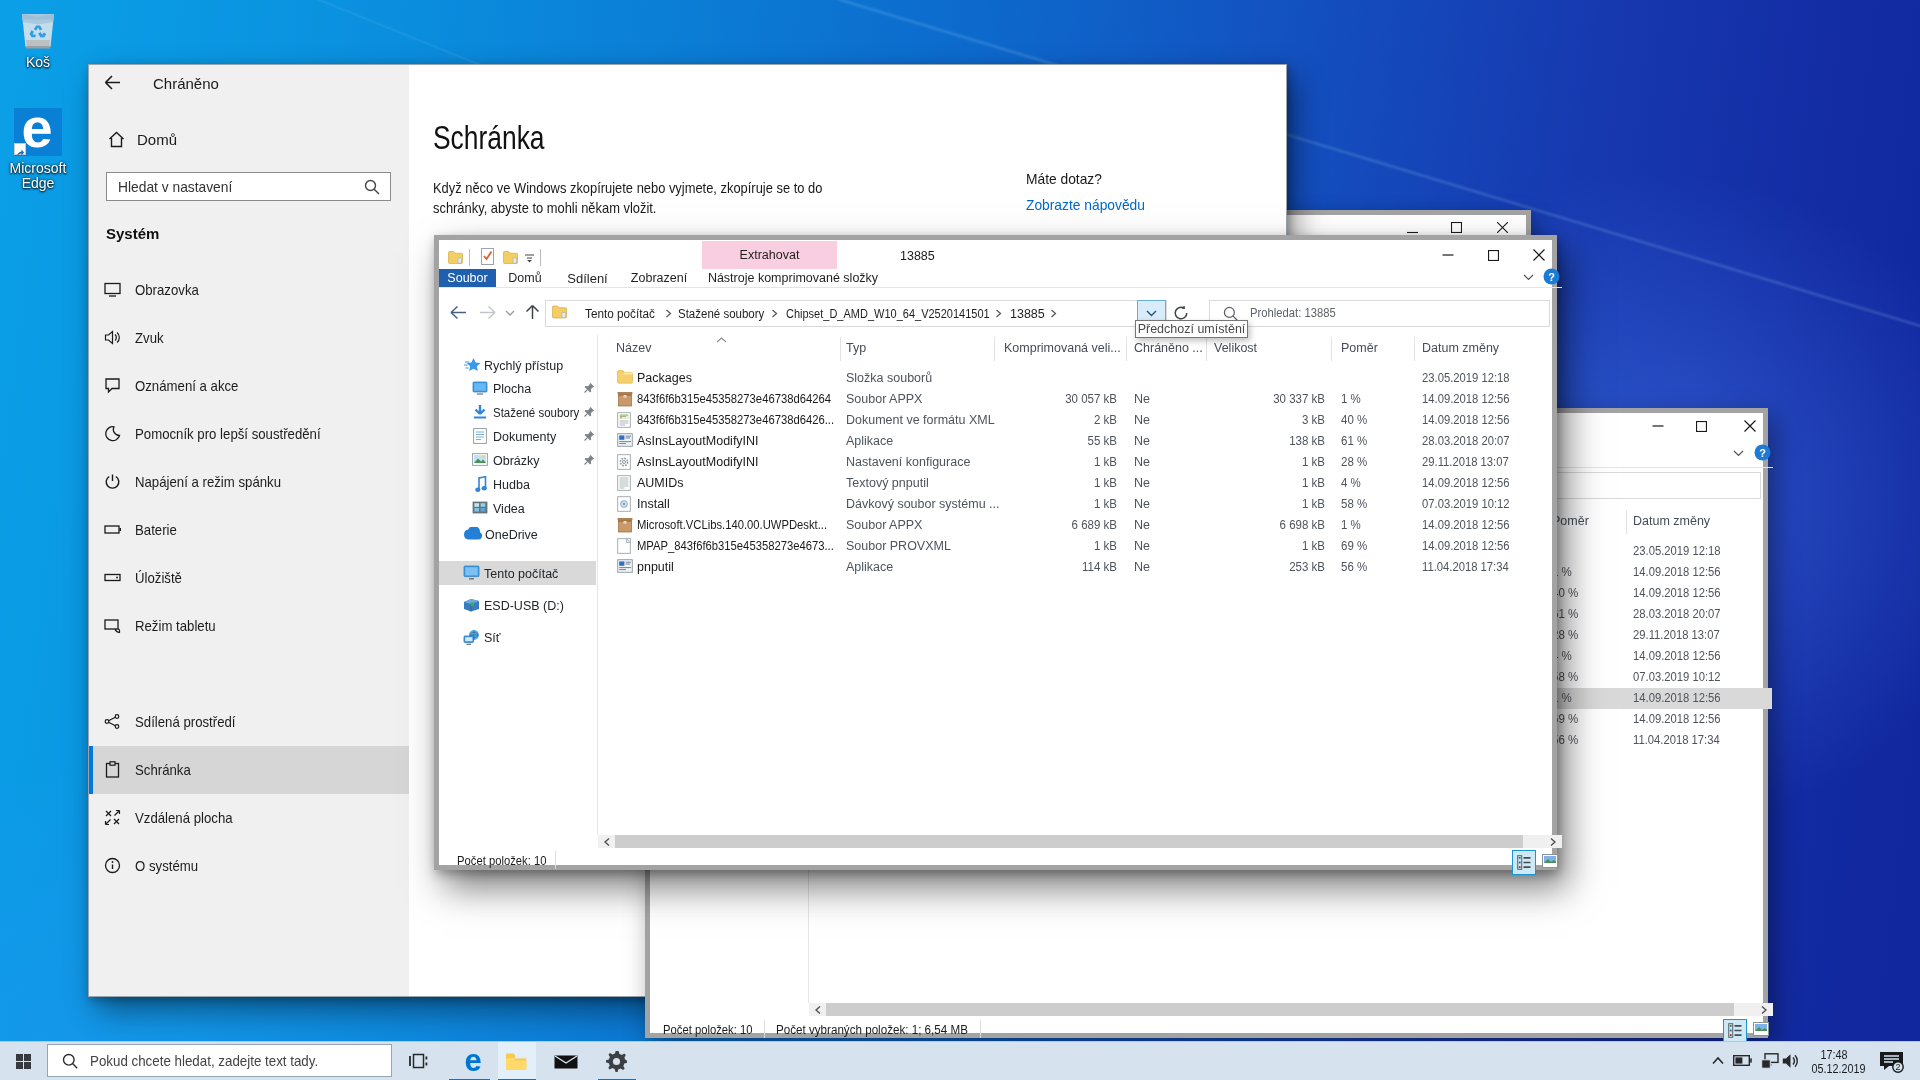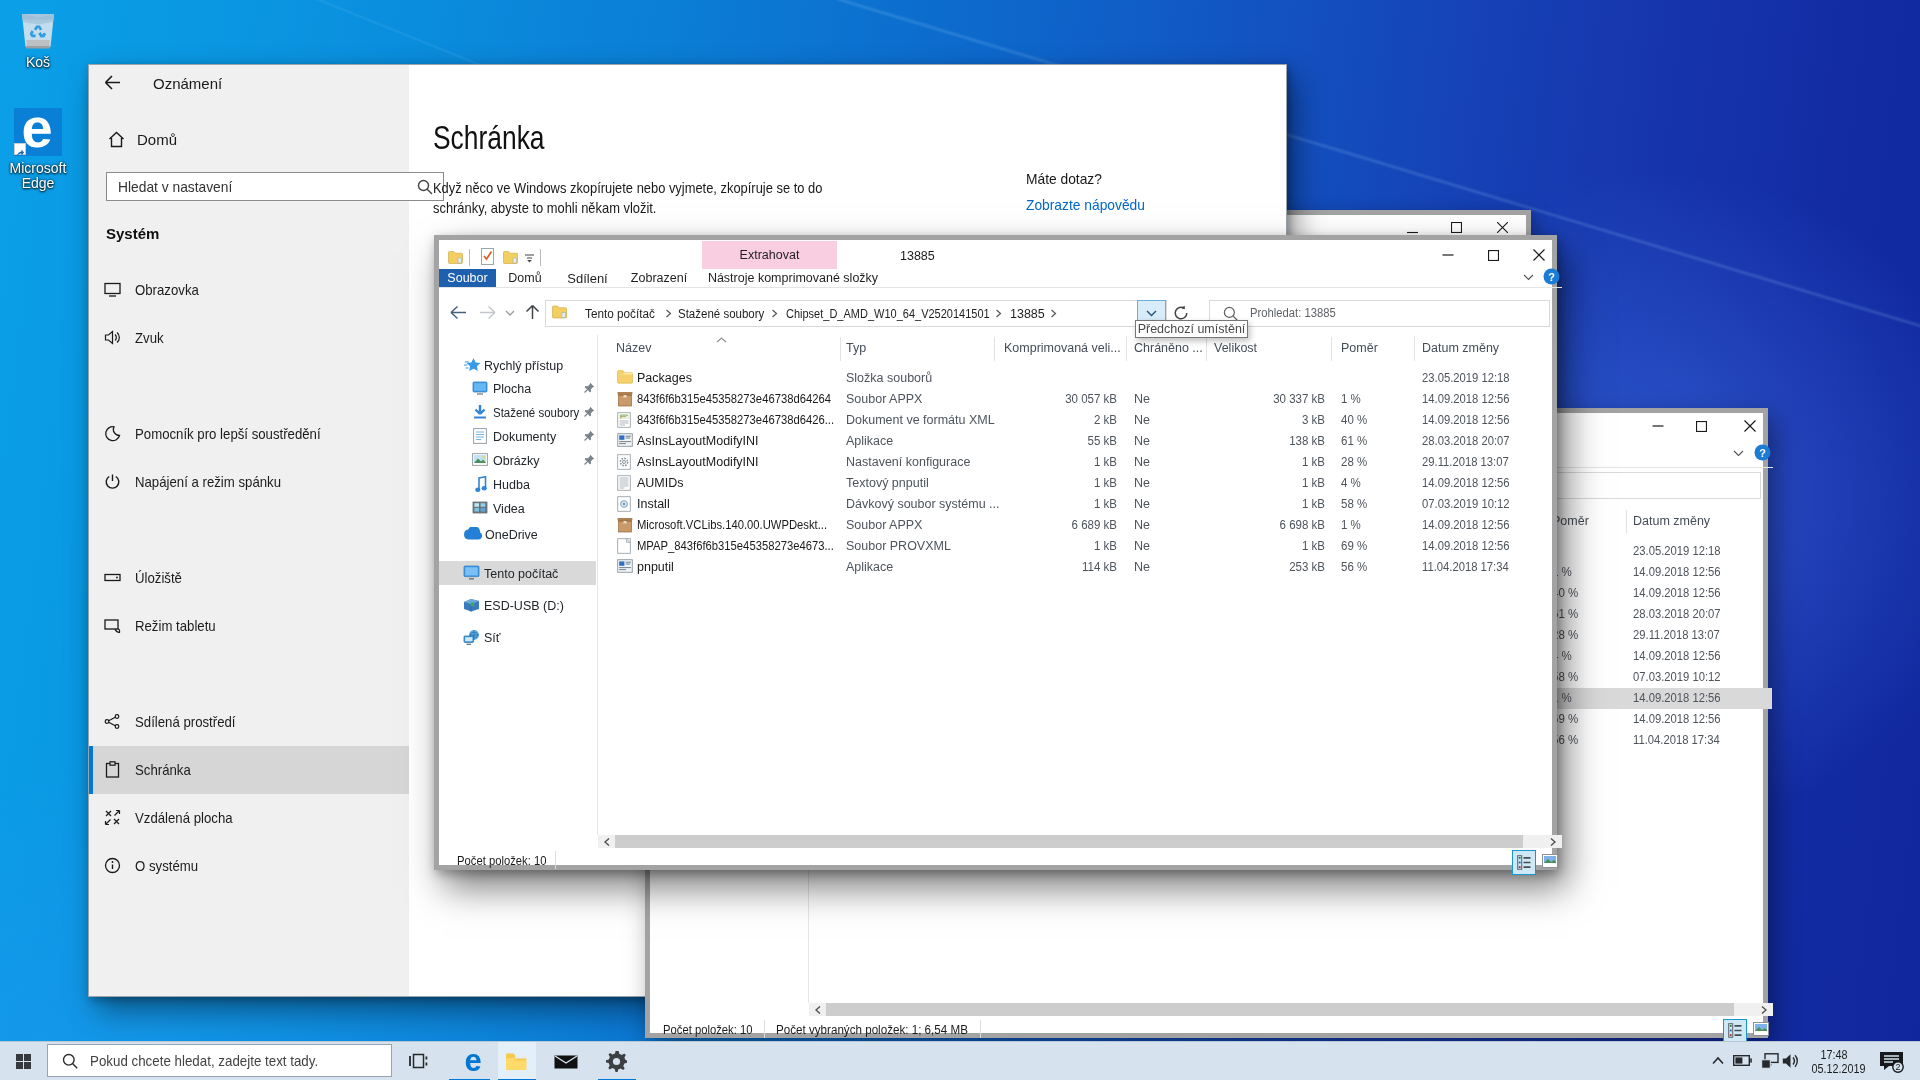--- a/index.html
+++ b/index.html
@@ -96,32 +96,45 @@
         </svg>
         <span class="lbl">Zvuk</span>
       </div>
     <div class="snav-item" style="top:201px;">
         <svg class="ic" viewBox="0 0 17 17">
           <rect x="1" y="2.5" width="15" height="10" stroke="#1a1a1a" fill="none" stroke-width="1.3"></rect>
           <path d="M5 15 H12" stroke="#1a1a1a" stroke-width="1.3"></path>
         </svg>
         <span class="lbl">Obrazovka</span>
       </div>
+    <div class="snav-item" style="top:297px;">
+        <svg class="ic" viewBox="0 0 17 17">
+          <path d="M2 2 H15 V11.5 H8 L4.5 15 V11.5 H2 Z" stroke="#1a1a1a" fill="none" stroke-width="1.3"></path>
+        </svg>
+        <span class="lbl">Oznámení a akce</span>
+      </div>
     <div class="snav-item" style="top:345px;">
         <svg class="ic" viewBox="0 0 17 17">
           <path d="M10 1.8 A7 7 0 1 0 15.5 10.5 A6 6 0 0 1 10 1.8 Z" stroke="#1a1a1a" fill="none" stroke-width="1.3"></path>
         </svg>
         <span class="lbl">Pomocník pro lepší soustředění</span>
       </div>
     <div class="snav-item" style="top:393px;">
         <svg class="ic" viewBox="0 0 17 17">
           <path d="M8.5 1.5 V8" stroke="#1a1a1a" stroke-width="1.4"></path>
           <path d="M5.2 3.5 A6.3 6.3 0 1 0 11.8 3.5" stroke="#1a1a1a" fill="none" stroke-width="1.4"></path>
         </svg>
         <span class="lbl">Napájení a režim spánku</span>
+      </div>
+    <div class="snav-item" style="top:441px;">
+        <svg class="ic" viewBox="0 0 17 17">
+          <rect x="1" y="5" width="14" height="7" stroke="#1a1a1a" fill="none" stroke-width="1.3"></rect>
+          <rect x="15.5" y="7" width="1.5" height="3" fill="#1a1a1a"></rect>
+        </svg>
+        <span class="lbl">Baterie</span>
       </div>
     <div class="snav-item" style="top:489px;">
         <svg class="ic" viewBox="0 0 17 17">
           <rect x="1" y="5.5" width="15" height="6" stroke="#1a1a1a" fill="none" stroke-width="1.3"></rect>
           <circle cx="13" cy="8.5" r="0.9" fill="#1a1a1a"></circle>
         </svg>
         <span class="lbl">Úložiště</span>
       </div>
     <div class="snav-item" style="top:537px;">
         <svg class="ic" viewBox="0 0 17 17">
@@ -160,26 +173,26 @@
           <path d="M8.5 7.5 V12" stroke="#1a1a1a" stroke-width="1.4"></path>
           <circle cx="8.5" cy="5" r="0.9" fill="#1a1a1a"></circle>
         </svg>
         <span class="lbl">O systému</span>
       </div>
   </div>
 
   <svg class="abs" style="left:15px; top:9px;" width="17" height="17" viewBox="0 0 17 17">
       <path d="M1.5 8.5 H16 M1.5 8.5 L8 2 M1.5 8.5 L8 15" stroke="#1a1a1a" stroke-width="1.6" fill="none"></path>
     </svg>
-  <div class="abs" style="left:64px; top:10px; font-size:15px; color:#1a1a1a;">Oznámení</div>
+  <div class="abs" style="left:64px; top:10px; font-size:15px; color:#1a1a1a;">Chráněno</div>
   <svg class="abs" style="left:19px; top:66px;" width="17" height="17" viewBox="0 0 17 17">
       <path d="M1.5 8 L8.5 1.5 L15.5 8 M3.5 7 V15.5 H13.5 V7" stroke="#1a1a1a" stroke-width="1.4" fill="none"></path>
     </svg>
   <div class="abs" style="left:48px; top:66px; font-size:15px; color:#1a1a1a;">Domů</div>
-  <div class="abs" style="left:17px; top:107px; width:338px; height:29px; background:#fff; border:1px solid #8b8b8b;">
+  <div class="abs" style="left:17px; top:107px; width:285px; height:29px; background:#fff; border:1px solid #8b8b8b;">
     <div class="abs" style="left:11px; top:5px; font-size:15px; color:#333; transform:scaleX(0.92); transform-origin:0 0;">Hledat v nastavení</div>
     <svg class="abs" style="right:10px; top:6px;" width="16" height="16" viewBox="0 0 16 16">
         <circle cx="6.5" cy="6.5" r="5" stroke="#444" stroke-width="1.4" fill="none"></circle>
         <path d="M10.2 10.2 L15 15" stroke="#444" stroke-width="1.4"></path>
       </svg>
   </div>
   <div class="abs" style="left:17px; top:160px; font-size:15px; font-weight:bold; color:#0f0f0f;">Systém</div>
 
   <div class="abs" style="left:344px; top:54px; font-size:33px; font-weight:400; color:#111; transform:scaleX(0.80); transform-origin:0 0;">Schránka</div>
   <div class="abs" style="left:344px; top:113px; font-size:15px; color:#191919; line-height:19.5px; transform:scaleX(0.86); transform-origin:0 0;">Když něco ve Windows zkopírujete nebo vyjmete, zkopíruje se to do<br>schránky, abyste to mohli někam vložit.</div>

